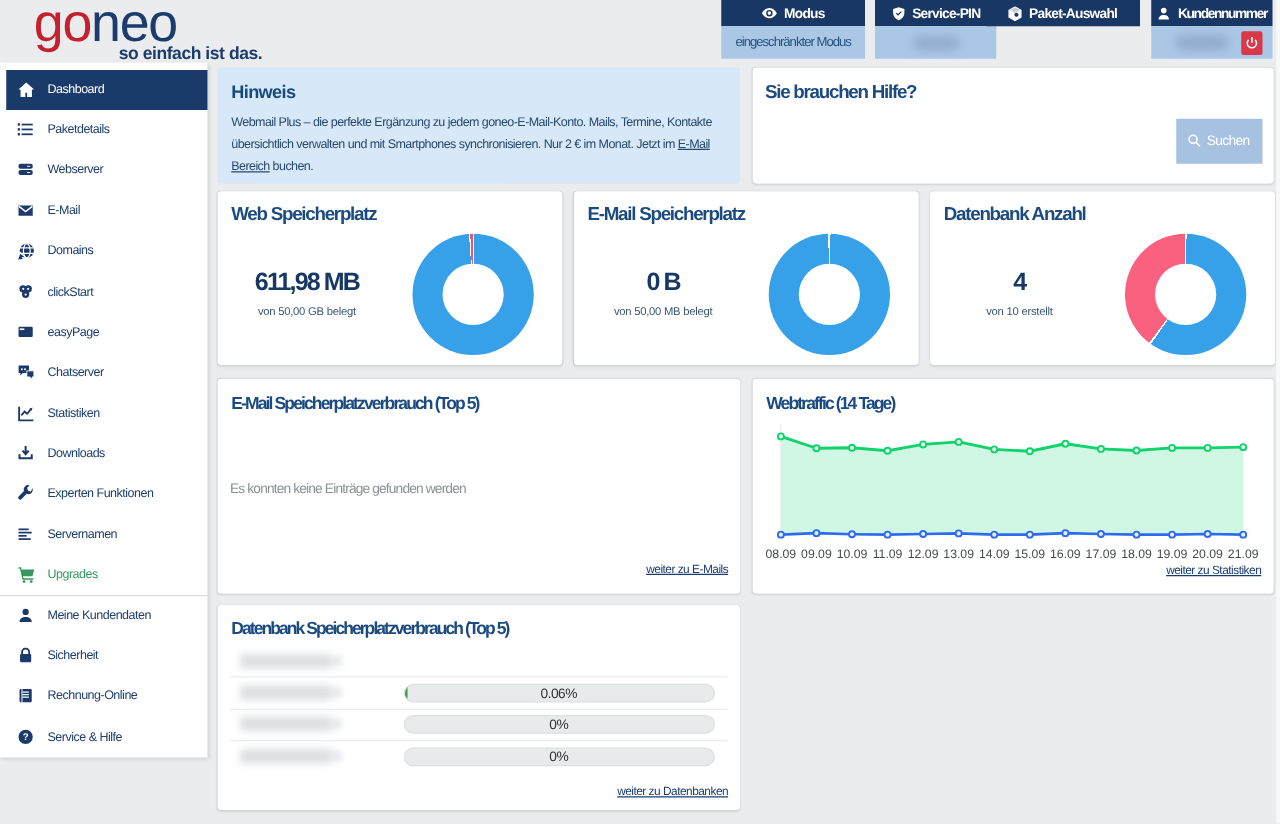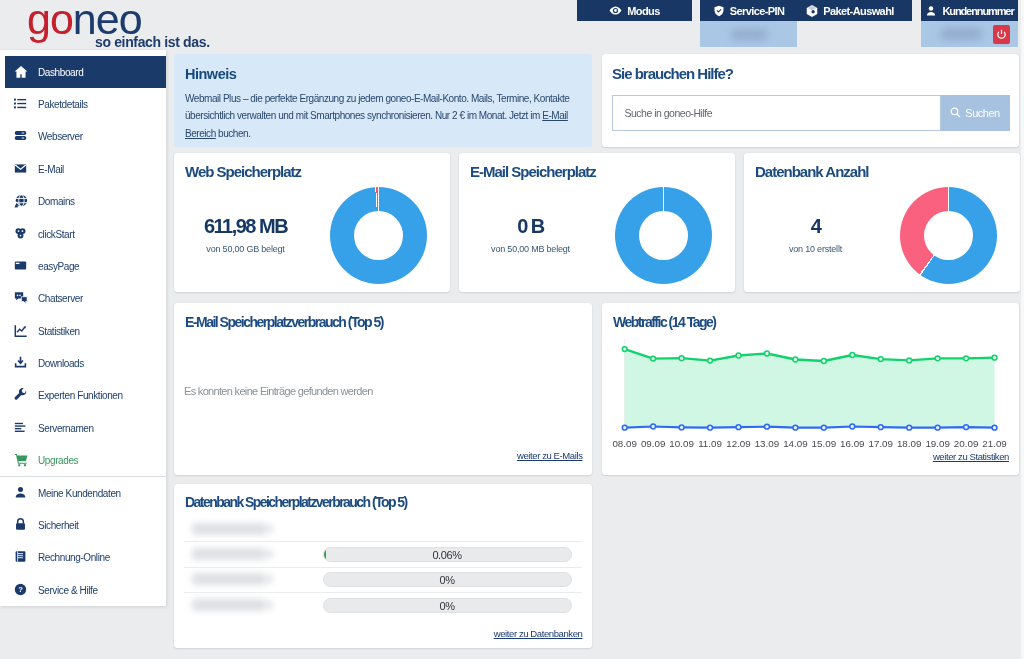--- a/index.html
+++ b/index.html
@@ -42,20 +42,21 @@
 <div class="abs" style="left:51px;top:34px;font-size:14px;font-weight:bold;letter-spacing:-0.35px;color:#1d3c6e;margin-left:44px;">so einfach ist das.</div>
 
 <div class="hbox" id="hb1" style="left:577px;width:115px;">
   <div class="top">
       <svg width="13" height="13" viewBox="0 0 16 16">
         <path fill="#fff" d="M8 3C4.5 3 1.7 6 .7 8c1 2 3.8 5 7.3 5s6.3-3 7.3-5c-1-2-3.8-5-7.3-5zm0 8.2A3.2 3.2 0 1 1 8 4.8a3.2 3.2 0 0 1 0 6.4z"></path>
         <circle cx="8" cy="8" r="1.8" fill="#fff"></circle>
       </svg>
       <span>Modus</span>
     </div>
+  <div class="bot">eingeschränkter Modus</div>
 </div>
 <div class="hbox" id="hb2" style="left:700px;width:97px;border-radius:21px;">
   <div class="top">
       <svg width="12" height="12" viewBox="0 0 16 16">
         <path fill="#fff" d="M8 1l6 2v4c0 3.7-2.6 6.8-6 8-3.4-1.2-6-4.3-6-8V3l6-2z"></path>
         <path fill="#193764" d="M7.2 10.2L4.8 7.8l1-1 1.4 1.4 3-3 1 1z"></path>
       </svg>
       <span>Service-PIN</span>
     </div>
   <div class="bot">
@@ -253,21 +254,20 @@
 
 <div class="abs" style="left:174px;top:54px;width:418px;height:92.5px;background:#d7e8f8;border-radius:3px;">
   <div style="position:absolute;left:11px;top:12px;color:#174a7c;font-size:14.5px;font-weight:bold;letter-spacing:-0.5px;" id="hinweisT">Hinweis</div>
   <div id="hl1" class="hline" style="position:absolute;left:11px;top:35.6px;">Webmail Plus – die perfekte Ergänzung zu jedem goneo-E-Mail-Konto. Mails, Termine, Kontakte</div>
   <div id="hl2" class="hline" style="position:absolute;left:11px;top:53.3px;">übersichtlich verwalten und mit Smartphones synchronisieren. Nur 2 € im Monat. Jetzt im <u>E-Mail</u></div>
   <div id="hl3" class="hline" style="position:absolute;left:11px;top:70.6px;"><u>Bereich</u> buchen.</div>
 </div>
 
 <div class="card" style="left:602px;top:54px;width:417px;height:92.5px;">
   <div class="ctitle" id="hilfeT" style="top:11px;left:10px;">Sie brauchen Hilfe?</div>
-  <div style="position:absolute;left:9.5px;top:41px;width:329px;height:35.5px;background:#fff;border:1px solid #b5c9e2;color:#60656b;font-size:10.5px;letter-spacing:-0.5px;line-height:34px;padding-left:12px;" id="searchph">Suche in goneo-Hilfe</div>
   <div style="position:absolute;left:338.5px;top:41px;width:69px;height:35.5px;background:#a7c1e1;color:#fff;font-size:11px;letter-spacing:-0.5px;display:flex;align-items:center;justify-content:center;gap:4px;">
     <svg width="11" height="11" viewBox="0 0 16 16">
         <circle cx="6.5" cy="6.5" r="4.7" fill="none" stroke="#fff" stroke-width="1.8"></circle>
         <line x1="10.2" y1="10.2" x2="14.5" y2="14.5" stroke="#fff" stroke-width="1.8"></line>
       </svg>
     <span>Suchen</span>
   </div>
 </div>
 
 <div class="card" style="left:174px;top:152.5px;width:275.5px;height:139px;">

